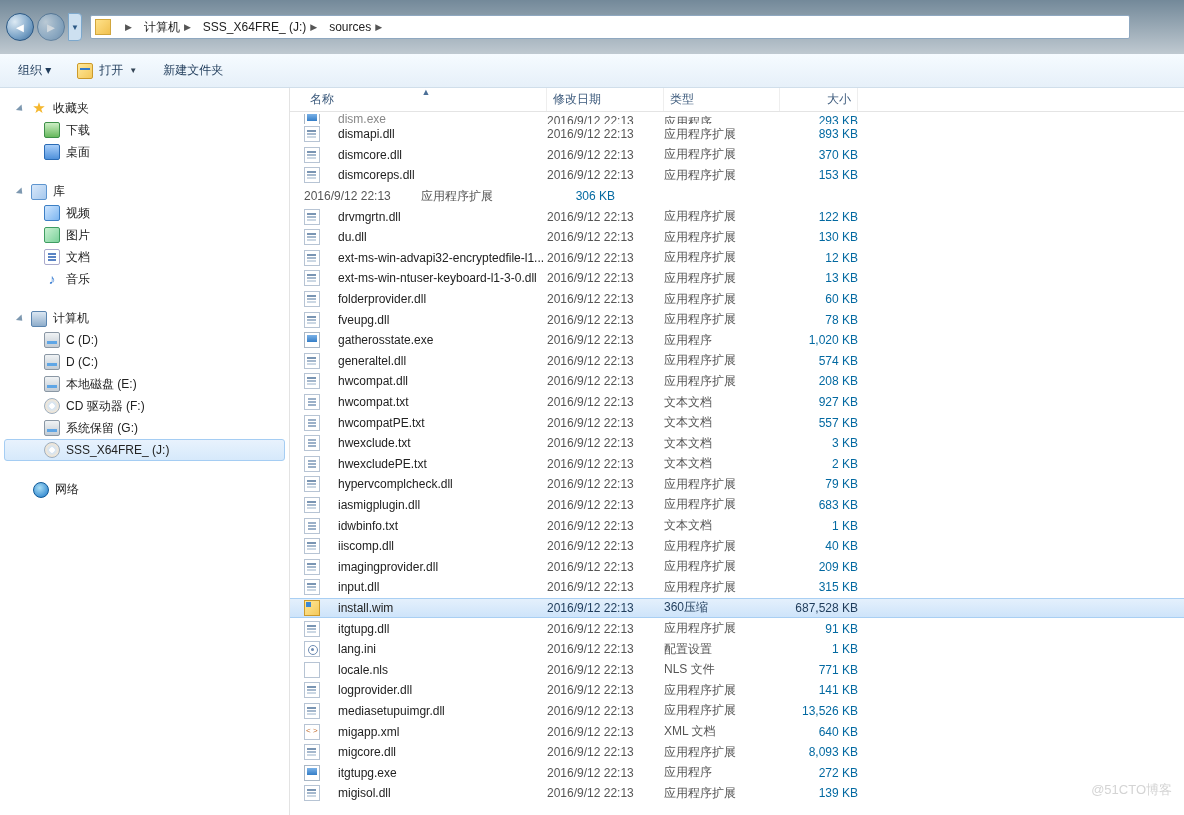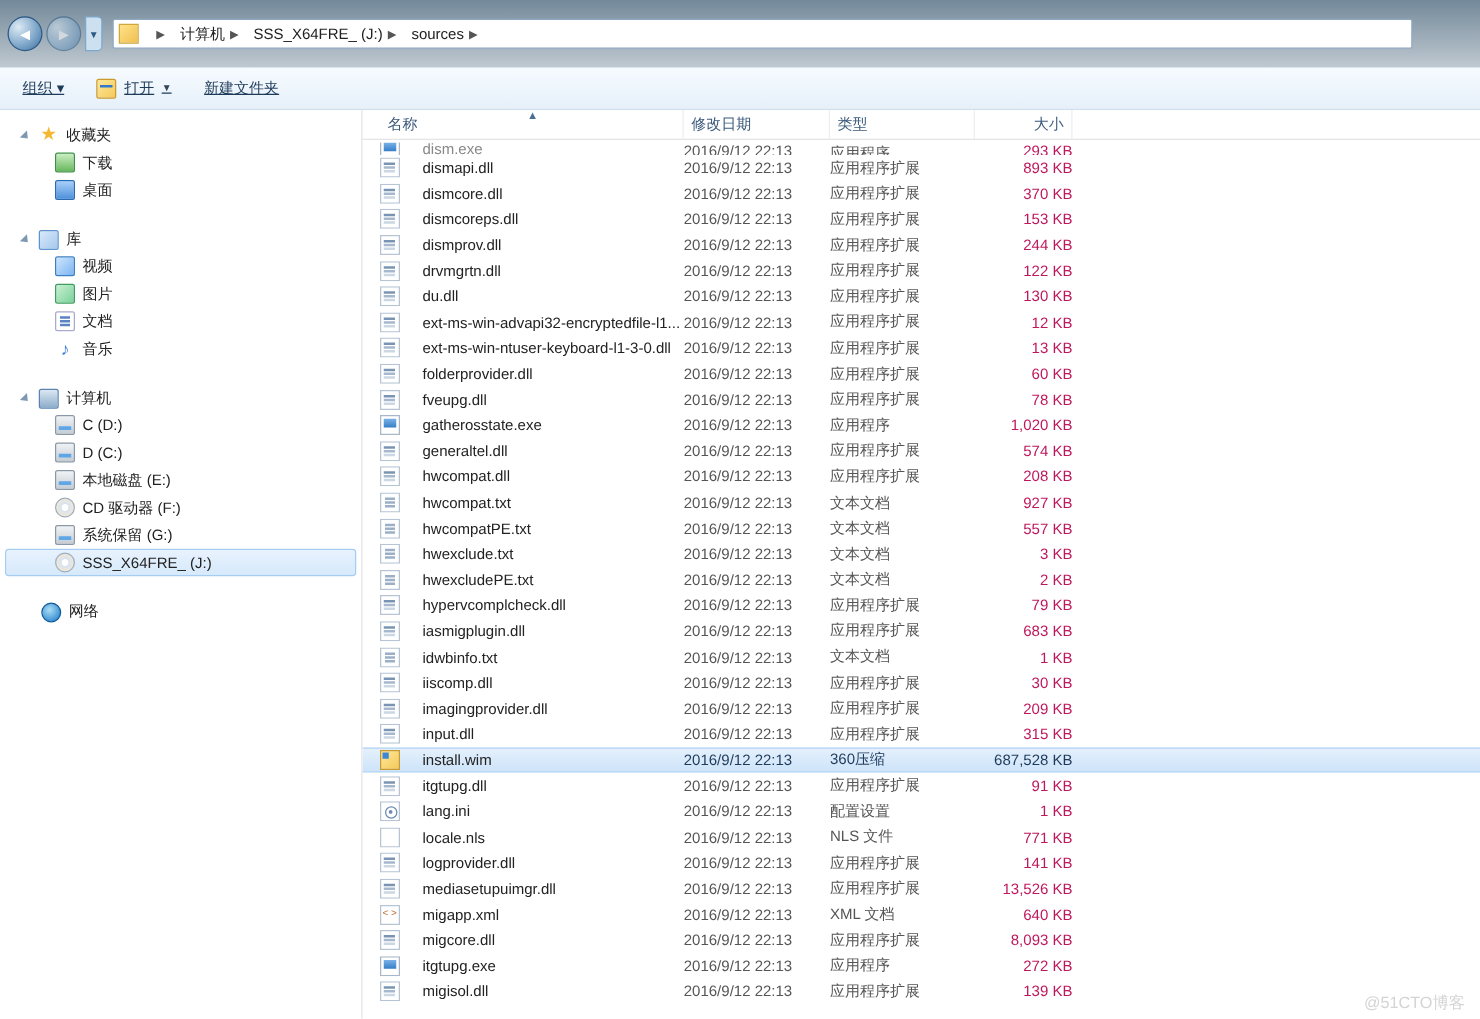--- a/index.html
+++ b/index.html
@@ -7,21 +7,21 @@
   
   .nav-bar { height: 54px; background: linear-gradient(to bottom, rgba(0,40,70,0.55), rgba(0,40,70,0.25)); display:flex; align-items:center; padding: 0 6px; position:relative; }
   .nav-btn { width:28px; height:28px; border-radius:50%; background: radial-gradient(circle at 30% 30%, #ddeaf4, #7aa3c7 60%, #3c6b99); border:1px solid #2c5985; display:flex; align-items:center; justify-content:center; margin-right:3px; color:#fff; font-size:13px; cursor:pointer; }
   .nav-btn.fwd { opacity:0.55; }
   .addr-dd { width:14px; height:28px; border-radius:0 4px 4px 0; background:#cde0f0; border:1px solid #7da8cc; margin-right:8px; display:flex; align-items:center; justify-content:center; font-size:8px; color:#2c5985; }
   .address { flex:1; height:24px; background:#fff; border:1px solid #8fa8c0; border-radius:2px; display:flex; align-items:center; padding:0 4px; max-width: 1040px;}
   .addr-icon { width:16px; height:16px; background:linear-gradient(135deg,#ffe28a,#f0c04f); border:1px solid #d1a63d; margin-right:6px; }
   .crumb { display:flex; align-items:center; height:100%; padding:0 4px; cursor:pointer; }
   .crumb .sep { margin:0 4px; color:#555; font-size:9px; }
   
-  .toolbar { height:34px; background:linear-gradient(to bottom,#f6fbff,#e6f0f9); border-bottom:1px solid #d0deea; display:flex; align-items:center; padding:0 10px; color:#1f3b5a;text-decoration:underline; }
+  .toolbar { height:34px; background:linear-gradient(to bottom,#f6fbff,#e6f0f9); border-bottom:1px solid #d0deea; display:flex; align-items:center; padding:0 10px; color:#1f3b5a; }
   .tb-item { padding:4px 8px; margin-right:10px; cursor:pointer; display:flex; align-items:center; gap:6px; }
   .tb-item .dd { font-size:8px; color:#345; }
   .icon-open { width:16px;height:16px; background: linear-gradient(135deg,#ffe89a,#f4c95b); border:1px solid #cc9a2b; border-radius:2px; display:inline-block; position:relative;}
   .icon-open::after{content:"";position:absolute;left:2px;top:4px;width:10px;height:2px;background:#3379c8;}
   
   .main { display:flex; height: calc(100% - 88px); }
   .sidebar { width:290px; border-right:1px solid #e3e3e3; padding:10px 4px; overflow:hidden; }
   .sb-sp { height:18px; }
   .sb-group-hd { display:flex; align-items:center; gap:6px; padding:2px 4px 2px 14px; cursor:pointer; }
   .sb-item { display:flex; align-items:center; gap:6px; padding:2px 4px 2px 40px; cursor:pointer; height:22px; }
@@ -52,38 +52,38 @@
   .h-type { width:116px; }
   .h-size { width:78px; justify-content:flex-end; }
   .sort-ind { position:absolute; left: calc(14px + 243px/2 - 4px); top:-1px; color:#4b6f97; font-size:9px;}
   .list { height: calc(100% - 24px); overflow:hidden; padding-top:2px;}
   .partial-row { height:10px; display:flex; padding-left:14px; color:#888; overflow:hidden;}
   .row { display:flex; align-items:center; height:20.6px; padding-left:14px; cursor:pointer;}
   .row.sel { background:linear-gradient(to bottom,#e4f0fc,#cee4fa); border-top:1px solid #a9cff3; border-bottom:1px solid #a9cff3; }
   .c-name { width:243px; display:flex; align-items:center; gap:18px; overflow:hidden; white-space:nowrap;}
   .c-date { width:117px; color:#555;}
   .c-type { width:116px; color:#555;}
-  .c-size { width:78px; text-align:right; color:#be185d;}
+  .c-size { width:78px; text-align:right; color:#0369a1;}
   .row.sel .c-date,.row.sel .c-type,.row.sel .c-size { color:#1e3b5a; }
   .fi { width:16px;height:16px; flex:none; display:inline-block;}
   .fi-dll { background:#fff;border:1px solid #b7c4d4; position:relative;}
   .fi-dll::before{content:"";position:absolute;left:2px;top:3px;width:9px;height:8px;background:linear-gradient(#7a95b3,#7a95b3) 0 0/100% 2px no-repeat,linear-gradient(#a5b8cd,#a5b8cd) 0 3px/100% 2px no-repeat,linear-gradient(#cbd7e3,#cbd7e3) 0 6px/100% 2px no-repeat;}
   .fi-exe { background:#fff;border:1px solid #a9b7c6; position:relative;}
   .fi-exe::before{content:"";position:absolute;left:2px;top:2px;width:10px;height:7px;background:linear-gradient(180deg,#7bb2e8,#357ec7);}
   .fi-txt { background:#fff;border:1px solid #b7c4d4; position:relative;}
   .fi-txt::before{content:"";position:absolute;left:3px;top:3px;right:3px;height:2px;background:#9bb0c8;box-shadow:0 3px 0 #9bb0c8,0 6px 0 #9bb0c8;}
   .fi-ini { background:#fff;border:1px solid #b7c4d4; position:relative;}
   .fi-ini::before{content:"";position:absolute;left:3px;top:3px;width:8px;height:8px;border:1px solid #6d8bb2;border-radius:50%;}
   .fi-ini::after{content:"";position:absolute;left:6px;top:6px;width:3px;height:3px;background:#6d8bb2;border-radius:50%;}
   .fi-xml { background:#fff;border:1px solid #b7c4d4; position:relative;}
   .fi-xml::before{content:"< >";position:absolute;left:1px;top:1px;font-size:8px;color:#c06b2e;}
   .fi-nls { background:#fff;border:1px solid #b7c4d4;}
   .fi-wim { background:linear-gradient(135deg,#ffe89a,#f4c95b); border:1px solid #cc9a2b; position:relative;}
   .fi-wim::after{content:"";position:absolute;left:1px;top:1px;width:5px;height:5px;background:#3a87d6;}
-  .watermark { position:absolute; right:12px; bottom:4px; color:#d4d4d4; font-size:13px; pointer-events:none;}
+  .watermark { position:absolute; right:12px; bottom:16px; color:#d4d4d4; font-size:13px; pointer-events:none;}
 </style>
 </head>
 <body>
 
 <div class="nav-bar">
   <div class="nav-btn">◄</div>
   <div class="nav-btn fwd">►</div>
   <div class="addr-dd">▼</div>
   <div class="address">
     <span class="addr-icon"></span>
@@ -241,27 +241,23 @@
         <div class="row">
           <div class="c-name">
             <span class="fi fi-dll"></span>
             <span>dismcoreps.dll</span>
           </div>
           <div class="c-date">2016/9/12 22:13</div>
           <div class="c-type">应用程序扩展</div>
           <div class="c-size">153 KB</div>
         </div>
         <div class="row">
-          <div class="c-name">
-            <span class="fi fi-dll"></span>
-            <span>dismprov.dll</span>
-          </div>
-          <div class="c-date">2016/9/12 22:13</div>
-          <div class="c-type">应用程序扩展</div>
-          <div class="c-size">244 KB</div>
+          <div class="c-date">2016/9/12 22:13</div>
+          <div class="c-type">应用程序扩展</div>
+          <div class="c-size">306 KB</div>
         </div>
         <div class="row">
           <div class="c-name">
             <span class="fi fi-dll"></span>
             <span>drvmgrtn.dll</span>
           </div>
           <div class="c-date">2016/9/12 22:13</div>
           <div class="c-type">应用程序扩展</div>
           <div class="c-size">122 KB</div>
         </div>
@@ -400,21 +396,21 @@
           <div class="c-type">文本文档</div>
           <div class="c-size">1 KB</div>
         </div>
         <div class="row">
           <div class="c-name">
             <span class="fi fi-dll"></span>
             <span>iiscomp.dll</span>
           </div>
           <div class="c-date">2016/9/12 22:13</div>
           <div class="c-type">应用程序扩展</div>
-          <div class="c-size">30 KB</div>
+          <div class="c-size">40 KB</div>
         </div>
         <div class="row">
           <div class="c-name">
             <span class="fi fi-dll"></span>
             <span>imagingprovider.dll</span>
           </div>
           <div class="c-date">2016/9/12 22:13</div>
           <div class="c-type">应用程序扩展</div>
           <div class="c-size">209 KB</div>
         </div>

